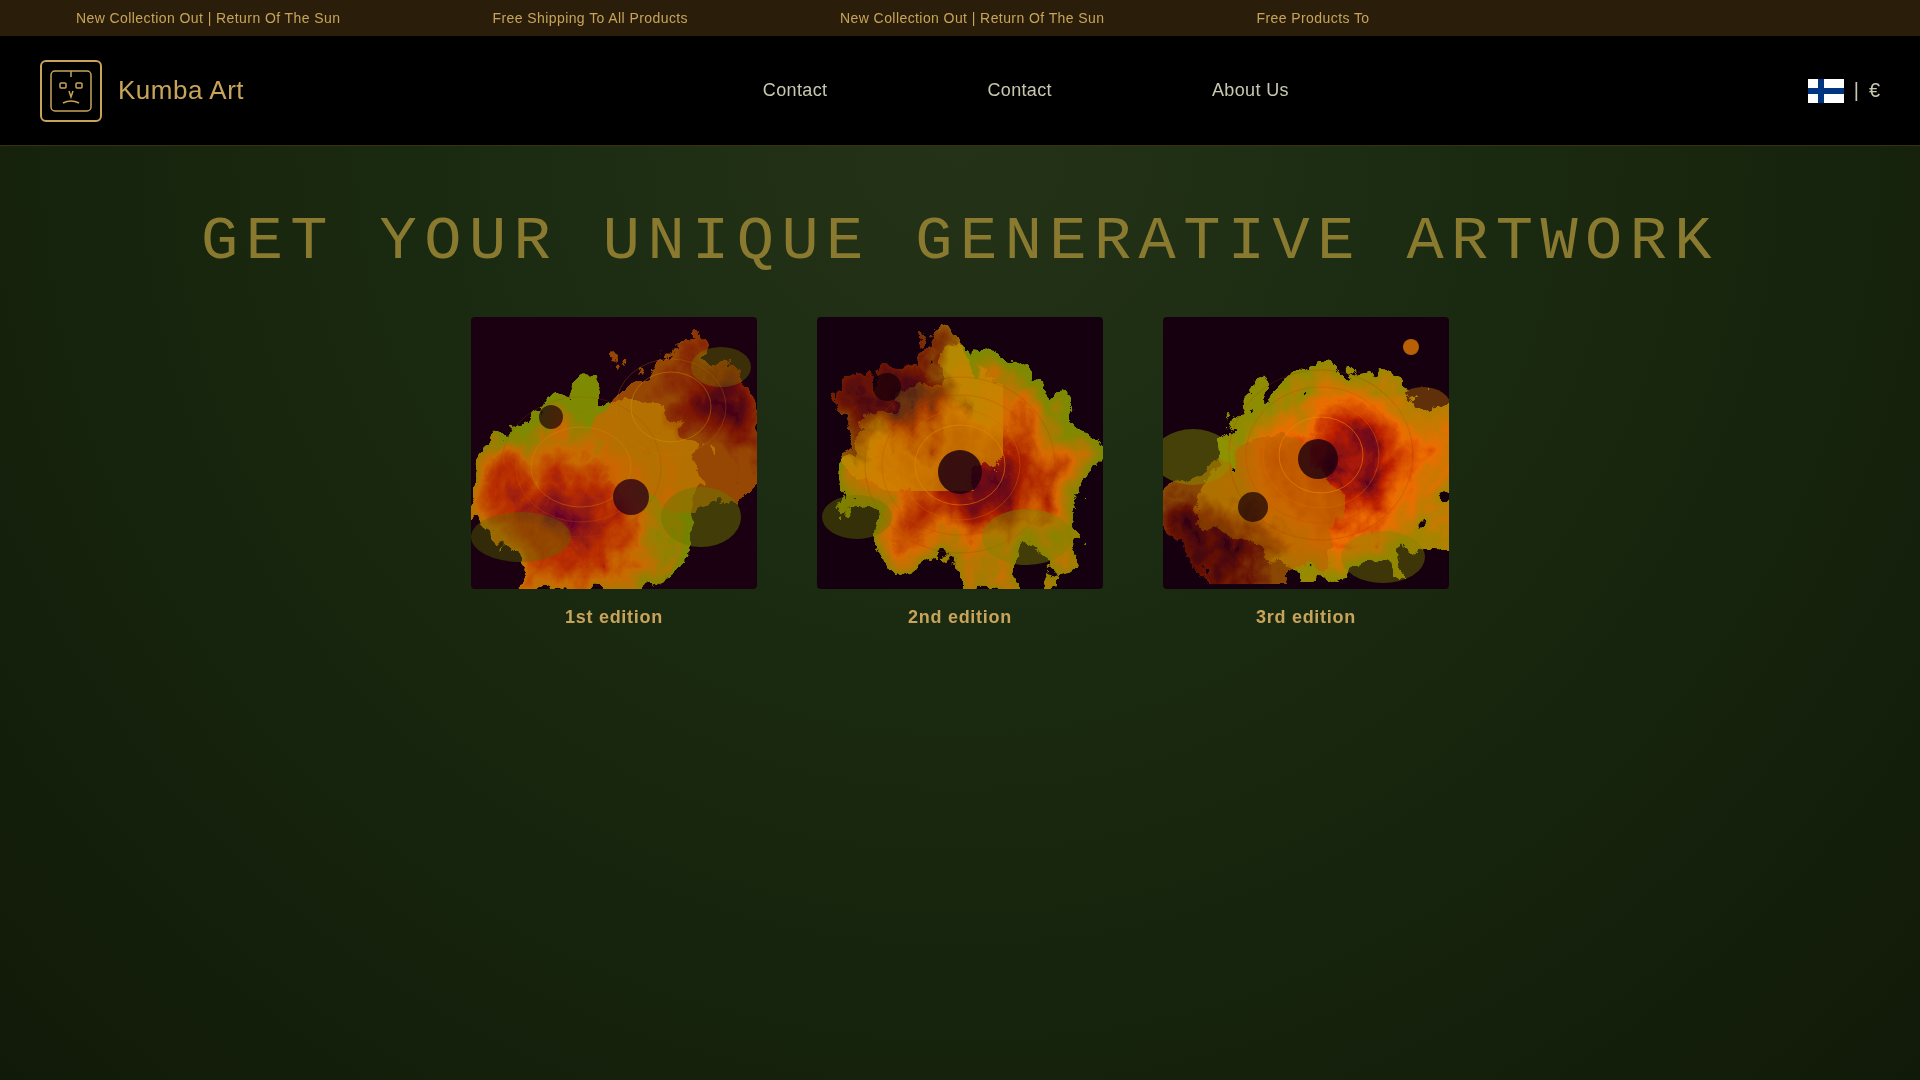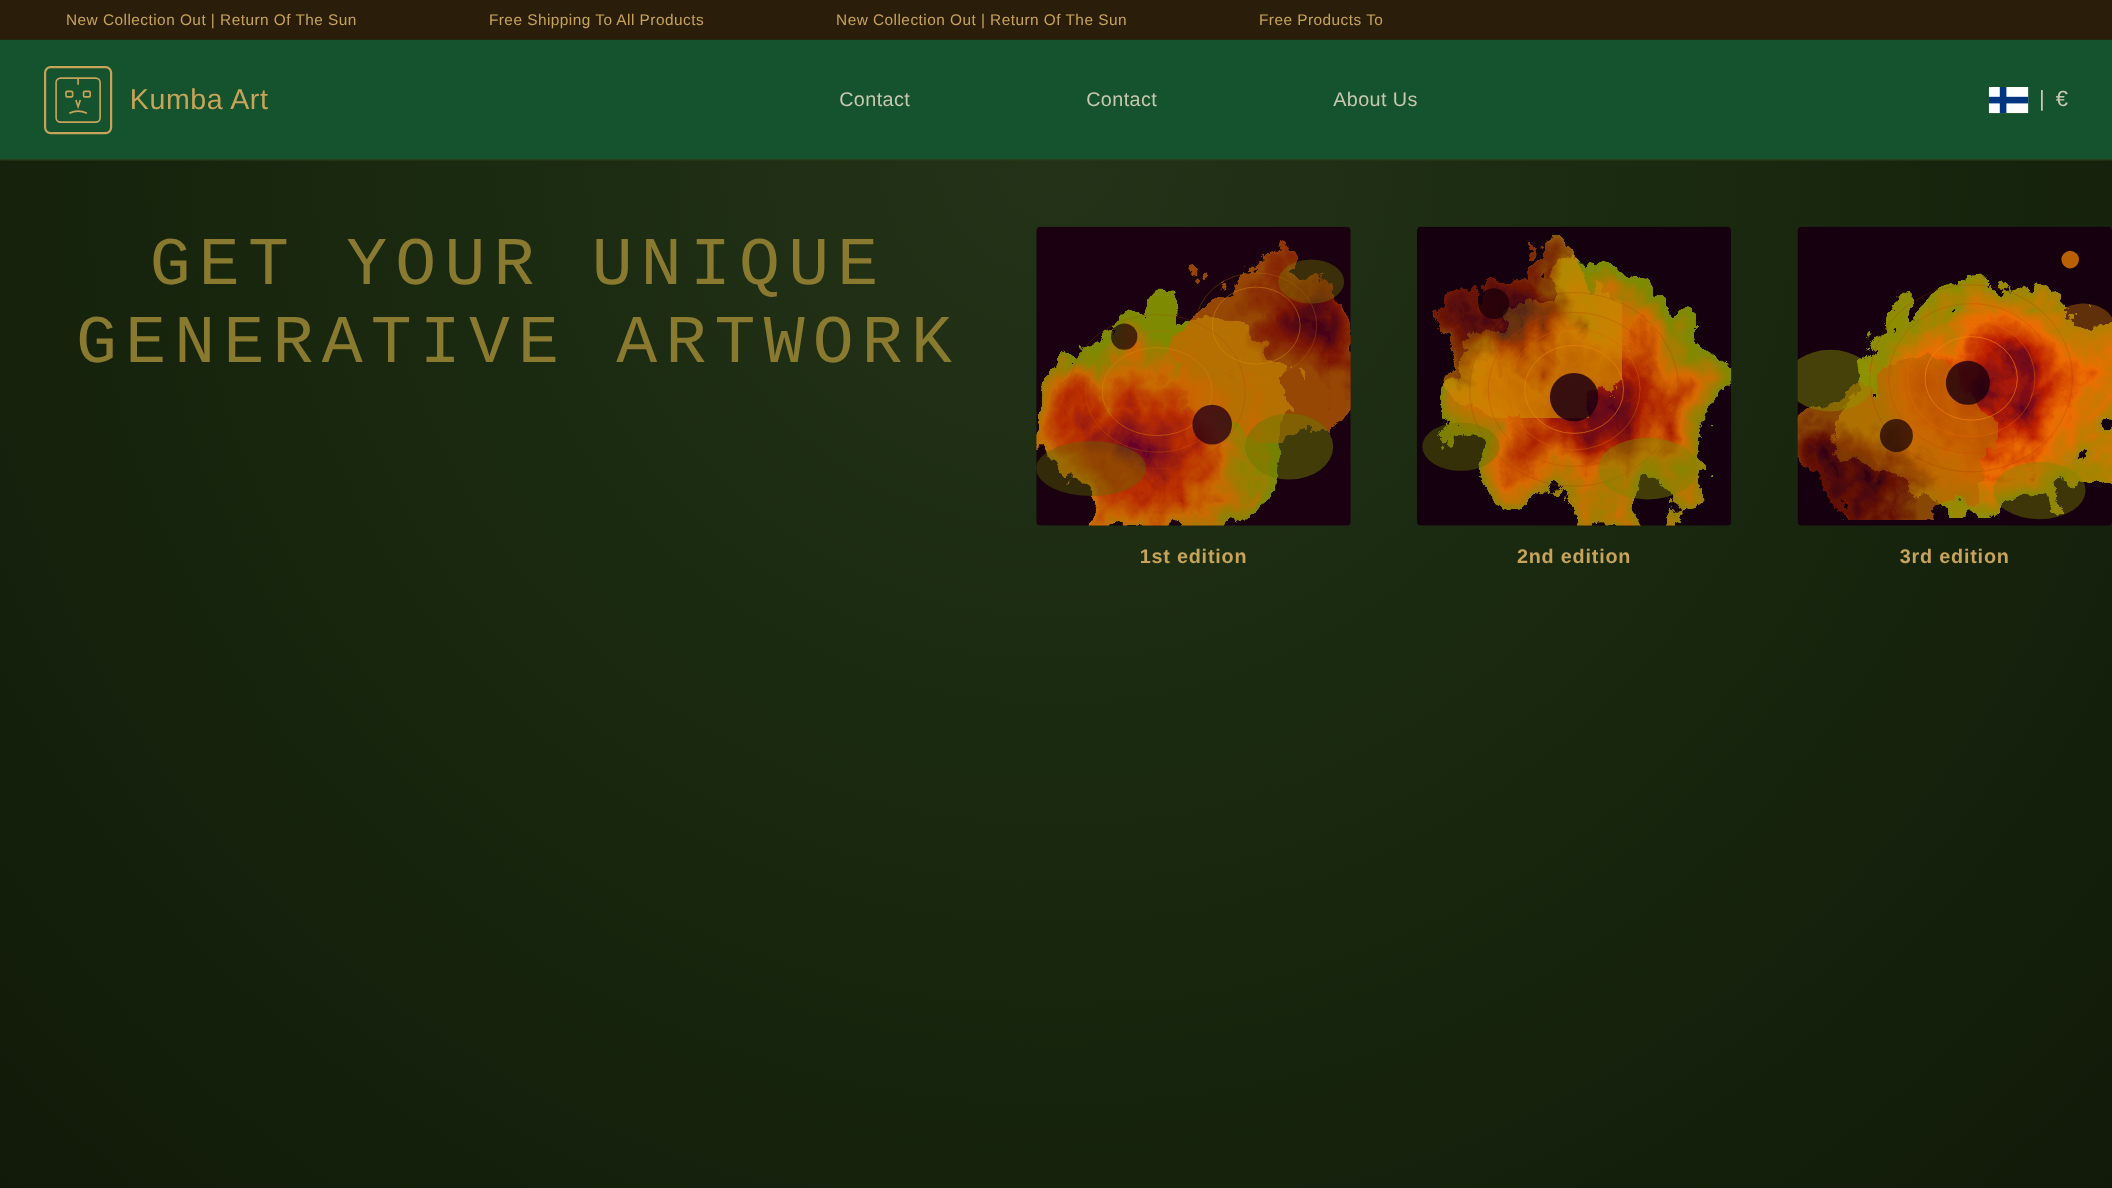--- a/index.html
+++ b/index.html
@@ -23,29 +23,29 @@
     }
     .announcement-track {
       display: flex;
       gap: 0;
       white-space: nowrap;
     }
     .announcement-item {
       color: #c8a45a;
       font-size: 14px;
       font-family: Arial, sans-serif;
-      padding: 0 60px;
+      padding: 0 76px;
       letter-spacing: 0.03em;
     }
 
     
     #navbar {
       width: 100%;
       height: 110px;
-      background-color: #14532d;
+      background-color: #000000;
       border-bottom: 1px solid #3a3010;
       display: flex;
       align-items: center;
       padding: 0 40px;
     }
     #logo-area {
       display: flex;
       align-items: center;
       gap: 16px;
       flex: 0 0 auto;
@@ -106,21 +106,22 @@
       font-size: 20px;
       font-family: Arial, sans-serif;
     }
 
     
     #main-content {
       width: 100%;
       height: calc(1080px - 36px - 110px);
       background: radial-gradient(ellipse at center top, #243318 0%, #1a2a10 40%, #111a08 100%);
       display: flex;
-      flex-direction: row;
+      flex-direction: column;
+      align-items: center;
       padding-top: 60px;
     }
 
     #hero-title {
       color: #8a7a30;
       font-size: 62px;
       font-family: 'Courier New', Courier, monospace;
       letter-spacing: 0.12em;
       font-weight: 400;
       text-align: center;

